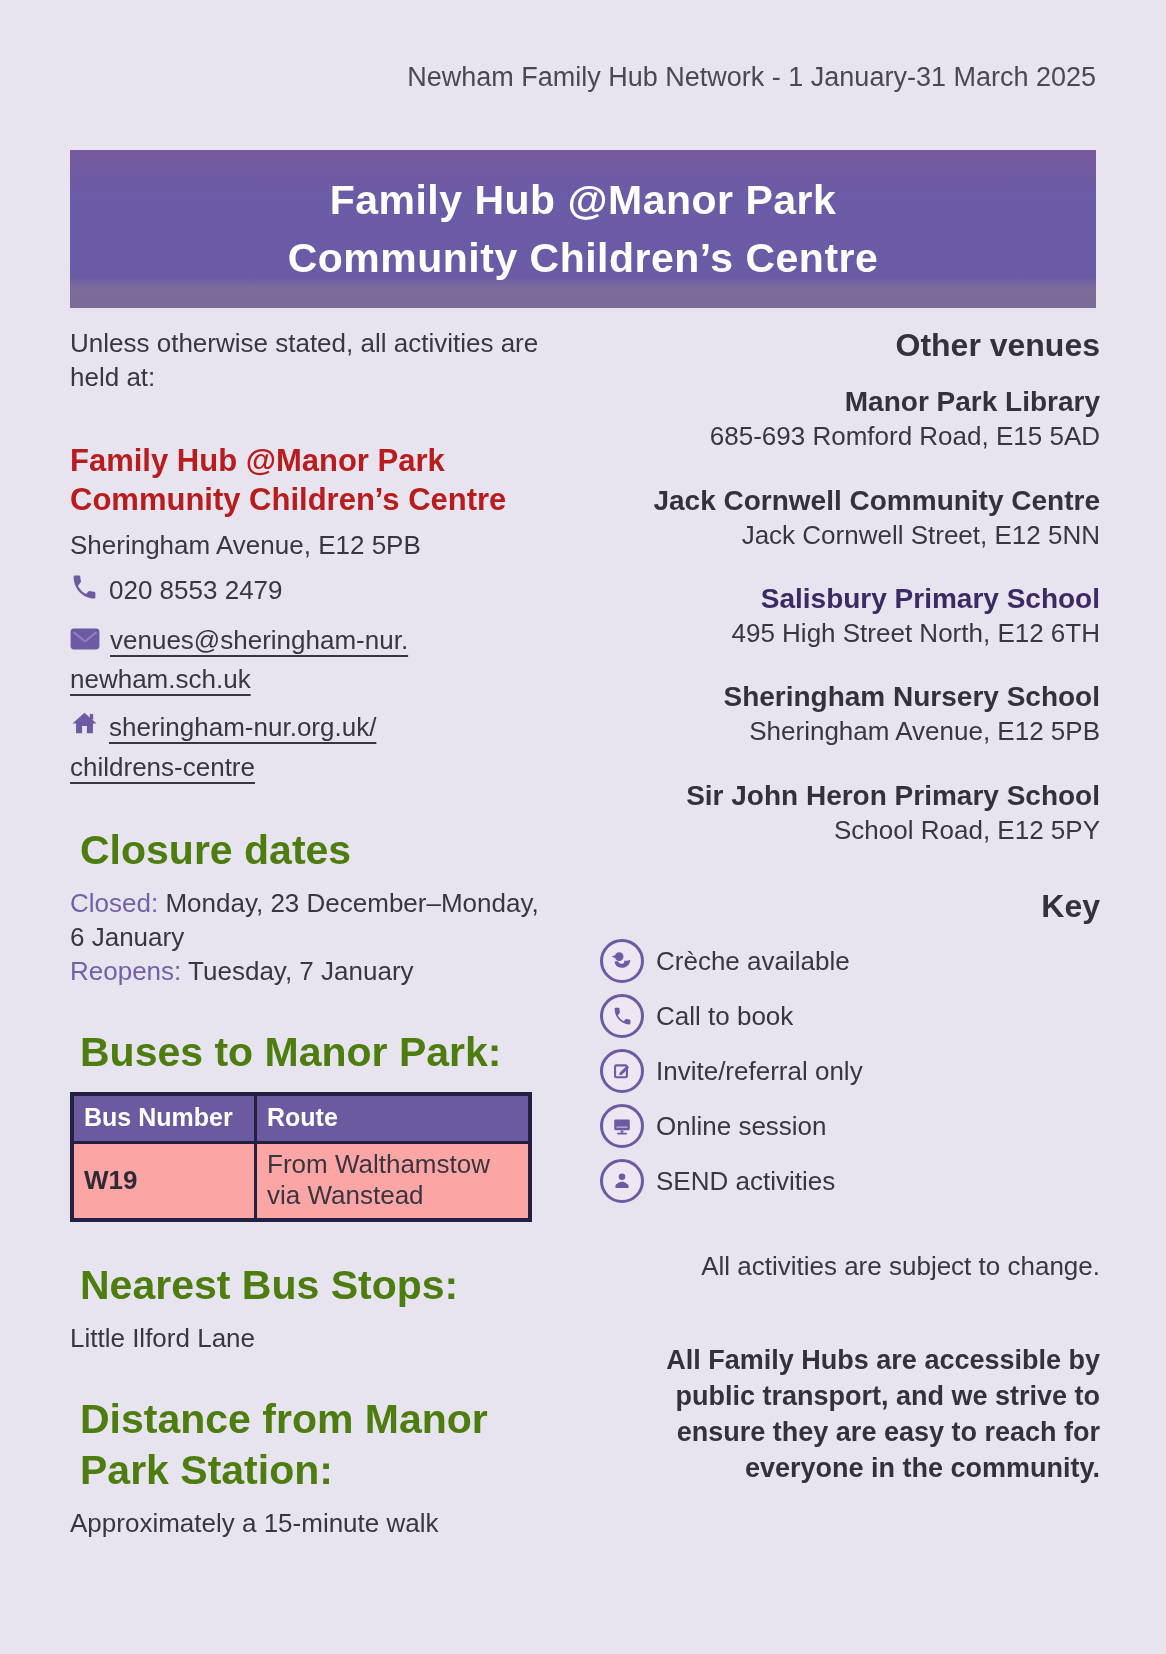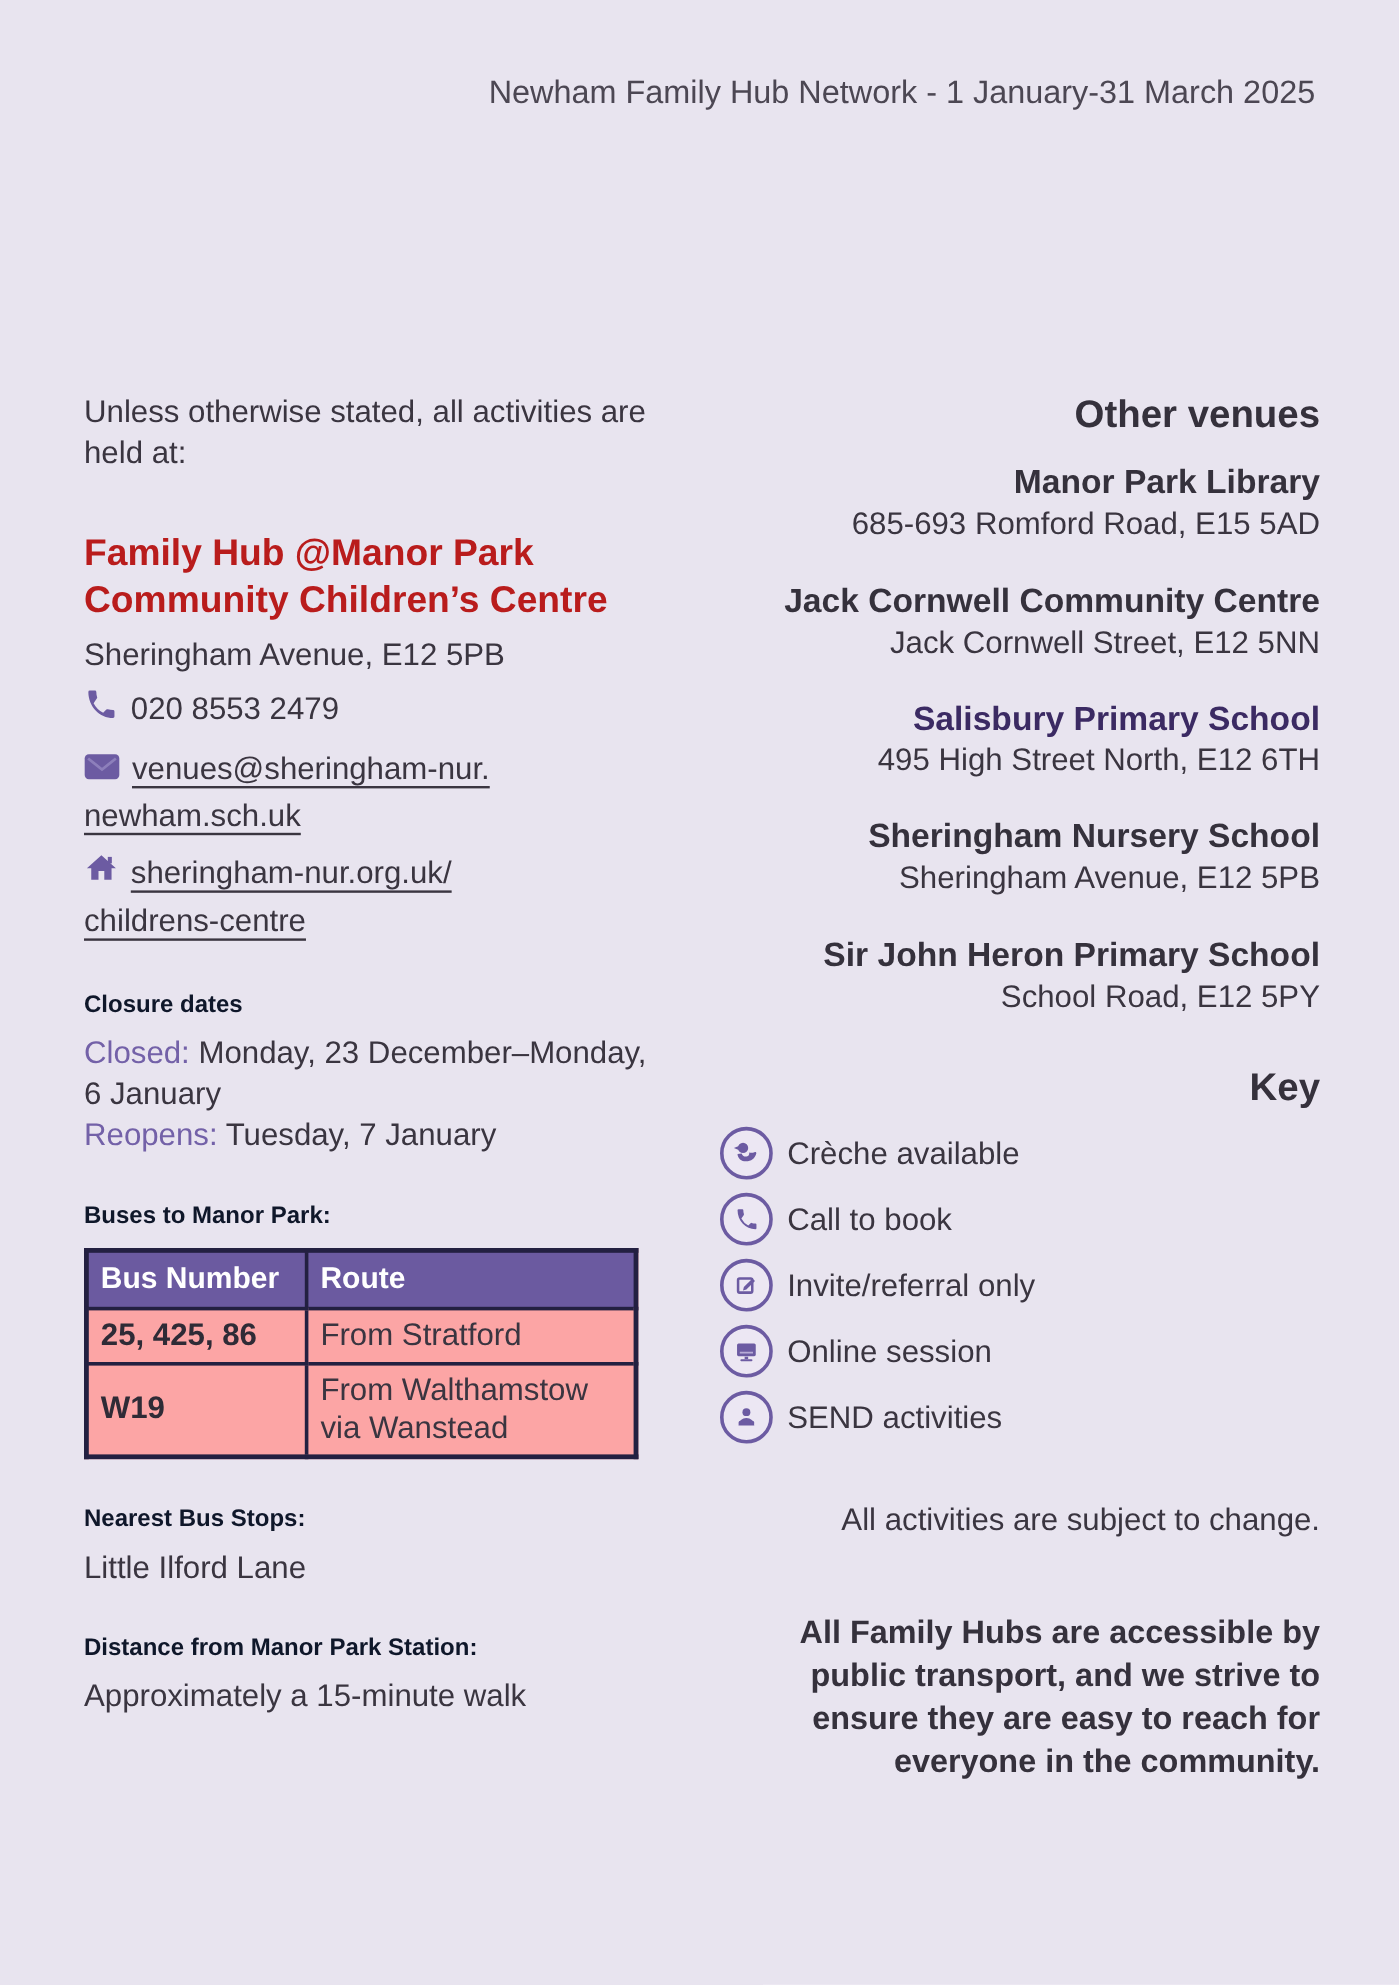--- a/index.html
+++ b/index.html
@@ -25,22 +25,22 @@
   }
   .col-left{position:absolute;top:326px;left:70px;width:482px;}
   .col-right{position:absolute;top:326px;left:600px;width:500px;text-align:right;}
   .body{font-size:26px;line-height:1.32;margin:0;}
   .intro{margin-bottom:46px;}
   .venue-heading{
     font-size:31px;font-weight:bold;line-height:1.28;
     margin:0 0 8px 0;color:#b91c1c;
   }
   .sec-h{
-    font-size:20px;font-weight:bold;line-height:1.25;
-    margin:38px 0 10px 0;color:#0f172a;
+    font-size:41px;font-weight:bold;line-height:1.25;
+    margin:38px 0 10px 10px;color:#4d7c0f;
   }
   .contact{font-size:26px;line-height:1.45;margin:10px 0 6px 0;display:block;}
   .contact .c-icon{vertical-align:middle;margin-right:10px;}
   .u{
     color:#3a3540;text-decoration:underline;
     text-decoration-thickness:2px;text-underline-offset:6px;
     cursor:pointer;
   }
   .accent{color:#7361a8;}
   .bus-table{
@@ -79,20 +79,24 @@
   }
   svg .p{fill:#6c5ba2;}
 </style>
 </head>
 <body>
 
 <div class="page">
 
   <div class="header-note">Newham Family Hub Network - 1 January-31 March 2025</div>
 
+  <div class="banner">
+    <div>Family Hub @Manor Park</div>
+    <div>Community Children’s Centre</div>
+  </div>
 
   <div class="col-left">
 
     <p class="body intro">Unless otherwise stated, all activities are held at:</p>
 
     <h2 class="venue-heading">Family Hub @Manor Park Community Children’s Centre</h2>
     <p class="body">Sheringham Avenue, E12 5PB</p>
 
     <p class="contact"><span class="c-icon"><svg width="29" height="29" viewBox="0 0 24 24">
             <path class="p" d="M6.62 10.79a15.05 15.05 0 0 0 6.59 6.59l2.2-2.2a1 1 0 0 1 1.02-.24c1.12.37 2.33.57 3.57.57a1 1 0 0 1 1 1V20a1 1 0 0 1-1 1C10.85 21 3 13.15 3 3a1 1 0 0 1 1-1h3.5a1 1 0 0 1 1 1c0 1.24.2 2.45.57 3.57a1 1 0 0 1-.25 1.02z"></path>
@@ -116,24 +120,20 @@
 
     <table class="bus-table">
       <thead>
         <tr>
           <th>Bus Number</th>
           <th>Route</th>
         </tr>
       </thead>
       <tbody>
         <tr>
-          <td class="num">25, 425, 86</td>
-          <td>From Stratford</td>
-        </tr>
-        <tr>
           <td class="num">W19</td>
           <td>From Walthamstow via Wanstead</td>
         </tr>
       </tbody>
     </table>
 
     <h2 class="sec-h">Nearest Bus Stops:</h2>
     <p class="body">Little Ilford Lane</p>
 
     <h2 class="sec-h">Distance from Manor Park Station:</h2>

